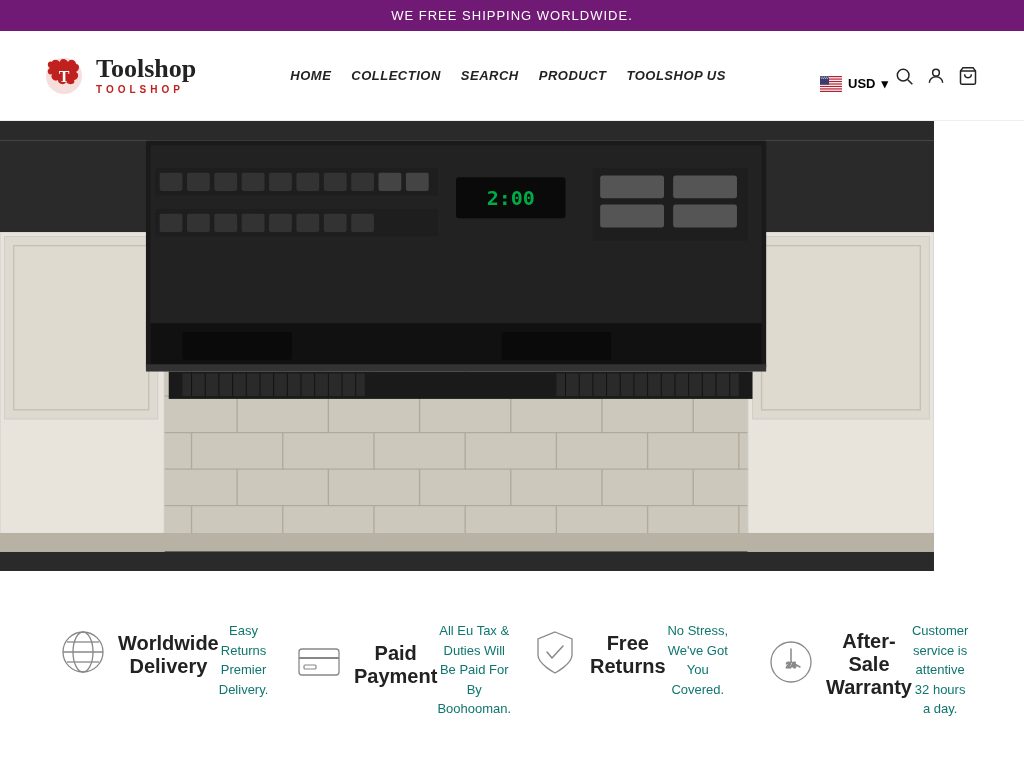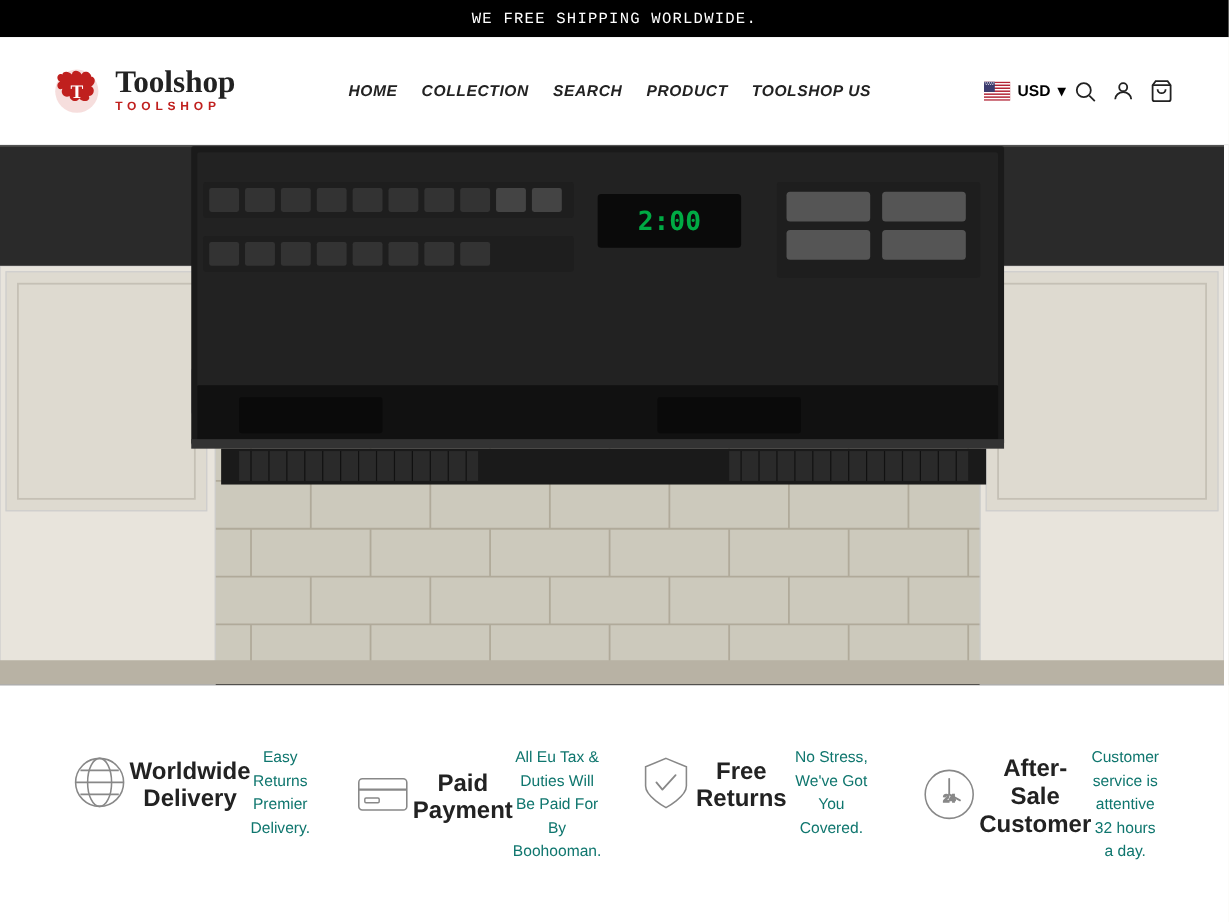--- a/index.html
+++ b/index.html
@@ -1,27 +1,26 @@
 <!DOCTYPE html>
 <html><head>
   <meta charset="utf-8">
   <style>
     * { margin: 0; padding: 0; box-sizing: border-box; }
     body { font-family: Arial, sans-serif; width: 1024px; overflow-x: hidden; }
 
     
     .top-banner {
-      background-color: #000000;
+      background-color: #701a75;
       color: white;
       text-align: center;
       padding: 8px 0;
       font-size: 13px;
       letter-spacing: 1px;
       font-weight: 500;
-      font-family: Liberation Mono, monospace;
     }
 
     
     .header {
       display: flex;
       align-items: center;
       justify-content: space-between;
       padding: 12px 40px;
       background: white;
       border-bottom: 1px solid #eee;
@@ -71,21 +70,21 @@
     .nav a {
       text-decoration: none;
       color: #222;
       font-size: 13px;
       font-weight: 600;
       letter-spacing: 0.5px;
     }
 
     .header-right {
       display: flex;
-      align-items: center;
+      align-items: flex-end;
       gap: 0;
     }
 
     .currency-selector {
       display: flex;
       align-items: center;
       gap: 6px;
       font-size: 13px;
       font-weight: 600;
       cursor: pointer;
@@ -111,21 +110,21 @@
     .icon-btn svg {
       width: 20px;
       height: 20px;
       stroke: #222;
       fill: none;
       stroke-width: 1.8;
     }
 
     
     .hero {
-      width: 1020px;
+      width: 934px;
       height: 450px;
       overflow: hidden;
       position: relative;
       background: #2a2a2a;
     }
 
     
     .features {
       display: flex;
       justify-content: space-around;
@@ -157,20 +156,21 @@
       stroke: #888;
       fill: none;
       stroke-width: 1.2;
     }
 
     .feature-title {
       font-size: 20px;
       font-weight: 700;
       color: #222;
       margin-bottom: 10px;
+      margin-left: 10px;
     }
 
     .feature-desc {
       font-size: 13px;
       color: #0f766e;
       line-height: 1.5;
     }
 
     
     .kitchen-scene {
@@ -486,17 +486,17 @@
 
   <div class="feature-item">
     <div class="feature-icon">
       <svg viewBox="0 0 50 50">
         <circle cx="25" cy="25" r="20" stroke="#888" stroke-width="1.3" fill="none"></circle>
         <line x1="25" y1="12" x2="25" y2="25" stroke="#888" stroke-width="1.5" stroke-linecap="round"></line>
         <line x1="25" y1="25" x2="34" y2="30" stroke="#888" stroke-width="1.5" stroke-linecap="round"></line>
         <text x="25" y="31" text-anchor="middle" font-size="9" fill="#888" font-family="Arial" font-weight="600">24</text>
       </svg>
     </div>
-    <span class="feature-title">After-Sale Customer</span>
+    <span class="feature-title">After-Sale Warranty</span>
     <span class="feature-desc">Customer service is attentive 32 hours a day.</span>
   </div>
 
 </section>
 
 </body></html>

